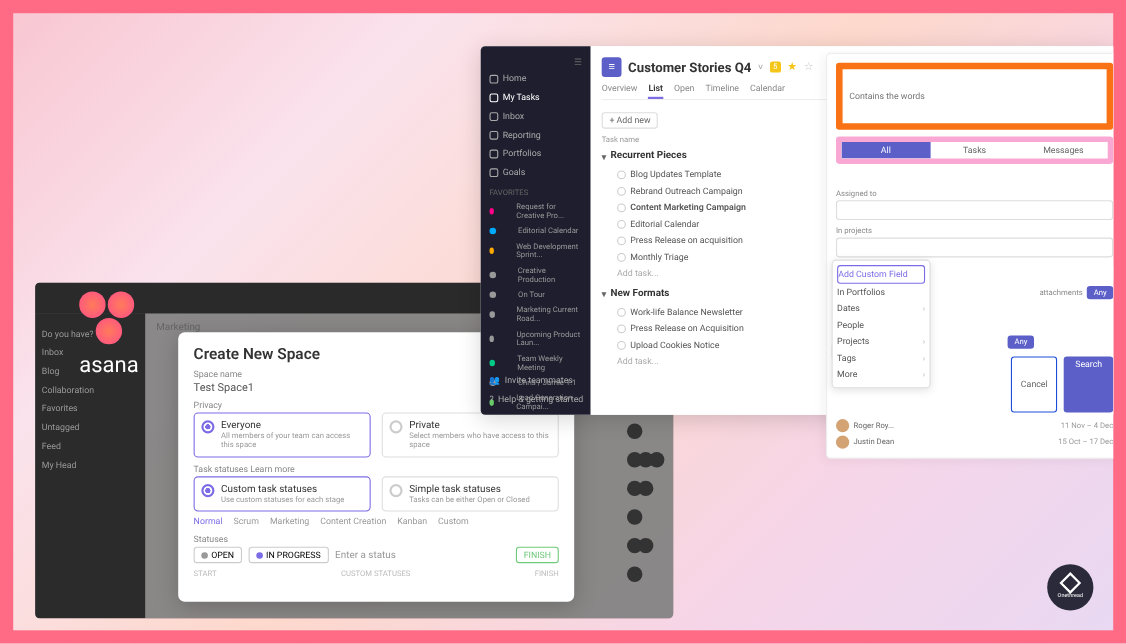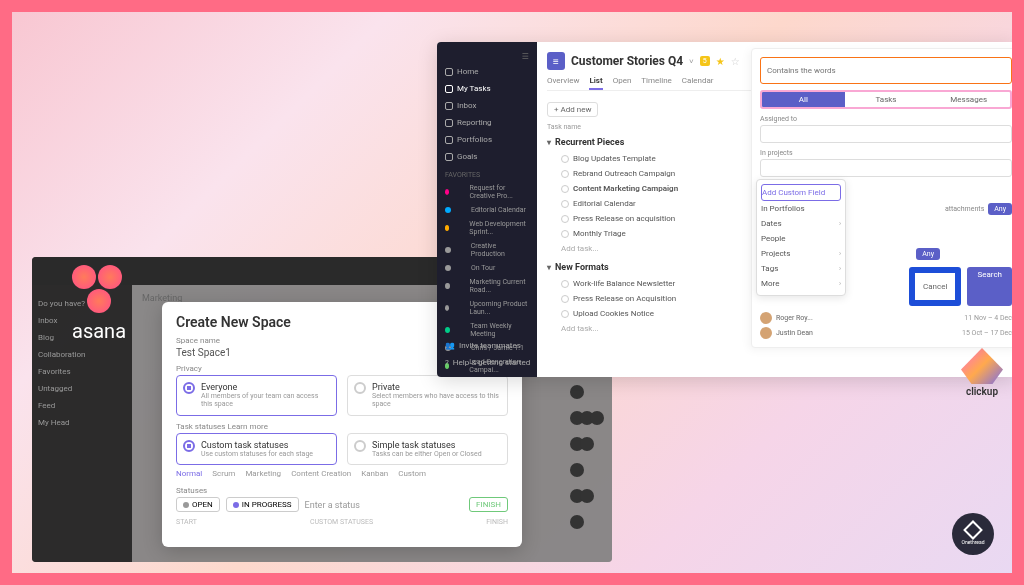--- a/index.html
+++ b/index.html
@@ -58,34 +58,34 @@
 .cu-tabs span.active{color:#333;font-weight:600;border-bottom:2px solid #7b6ce6;padding-bottom:3px;margin-bottom:-4px}
 .cu-addnew{border:1px solid #ddd;border-radius:3px;padding:2px 6px;font-size:8px;color:#666;display:inline-block;margin-bottom:6px}
 .cu-th{font-size:7px;color:#999;margin-bottom:4px}
 .cu-group{font-size:9px;font-weight:700;color:#333;margin:6px 0 4px;display:flex;align-items:center;gap:4px}
 .cu-chev{font-size:8px;color:#666}
 .cu-task{font-size:8px;color:#555;padding:3px 0 3px 14px;display:flex;align-items:center;gap:4px}
 .cu-task.bold{font-weight:600}
 .cu-circ{width:8px;height:8px;border:1.5px solid #ccc;border-radius:50%}
 .cu-addtask{font-size:8px;color:#aaa;padding:3px 0 3px 14px}
 .cu-search-panel{position:absolute;right:-6px;top:6px;width:270px;background:#fff;border:1px solid #eee;border-radius:4px;padding:8px;box-shadow:-2px 2px 10px rgba(0,0,0,0.05);z-index:5}
-.cu-search-input{border:1px solid #f97316;border-radius:3px;padding:8px 6px;font-size:8px;color:#999;width:100%;margin-bottom:6px}
-.cu-seg{display:flex;border-radius:3px;overflow:hidden;margin-bottom:6px;border:2px solid #f9a8d4}
+.cu-search-input{border:6px solid #f97316;border-radius:3px;padding:20px 6px;font-size:8px;color:#999;width:100%;margin-bottom:6px}
+.cu-seg{display:flex;border-radius:3px;overflow:hidden;margin-bottom:23px;border:5px solid #f9a8d4}
 .cu-seg span{flex:1;text-align:center;padding:3px;font-size:8px;color:#666}
 .cu-seg span.active{background:#5b5fc7;color:#fff}
 .cu-sp-label{font-size:7px;color:#888;margin-bottom:2px}
 .cu-sp-input{border:1px solid #ddd;border-radius:3px;height:18px;margin-bottom:6px}
 .cu-popover{position:absolute;left:175px;top:160px;width:90px;background:#fff;border:1px solid #ddd;border-radius:4px;padding:4px;box-shadow:0 2px 8px rgba(0,0,0,0.1);z-index:10}
 .cu-po-item{font-size:8px;color:#555;padding:3px 0;display:flex;justify-content:space-between;align-items:center}
 .cu-po-item.top{border:1px solid #7b6ce6;border-radius:3px;color:#7b6ce6}
 .cu-po-chev{color:#aaa;font-size:7px}
 .cu-any{background:#5b5fc7;color:#fff;border-radius:3px;padding:2px 6px;font-size:7px}
 .cu-addfilter{border:1px solid #ddd;color:#7b6ce6;border-radius:3px;padding:2px 6px;font-size:8px}
 .cu-actions{display:flex;gap:6px;justify-content:flex-end;margin-top:4px}
-.cu-cancel{padding:9px 8px;font-size:8px;color:#666;border:6px solid #1d4ed8;border-radius:3px}
+.cu-cancel{padding:20px 8px;font-size:8px;color:#666;border:1px solid #1d4ed8;border-radius:3px}
 .cu-search-btn{padding:3px 10px;font-size:8px;color:#fff;background:#5b5fc7;border-radius:3px}
 .cu-assignee{display:flex;align-items:center;gap:4px;font-size:7px;color:#666}
 .cu-av{width:12px;height:12px;border-radius:50%;background:#d4a373}
 .cu-logo{position:absolute;right:12px;bottom:-20px;text-align:center}
 .cu-logo-shape{width:42px;height:36px;background:linear-gradient(135deg,#ff6bcb,#ffa94d,#7b6ce6);clip-path:polygon(50% 0,100% 60%,75% 100%,25% 100%,0 60%);margin:0 auto}
 .cu-logo-text{font-size:10px;color:#333;font-weight:600;margin-top:2px}
 .onethread{position:absolute;right:18px;bottom:18px;width:42px;height:42px;border-radius:50%;background:#2a2a3a;display:flex;flex-direction:column;align-items:center;justify-content:center;color:#fff}
 .ot-shape{width:14px;height:14px;border:2px solid #fff;transform:rotate(45deg)}
 .ot-text{font-size:5px;margin-top:2px}
 .badge{position:absolute;background:#fff;border:1px solid #ddd;border-radius:3px;padding:1px 4px;font-size:7px;color:#666}

